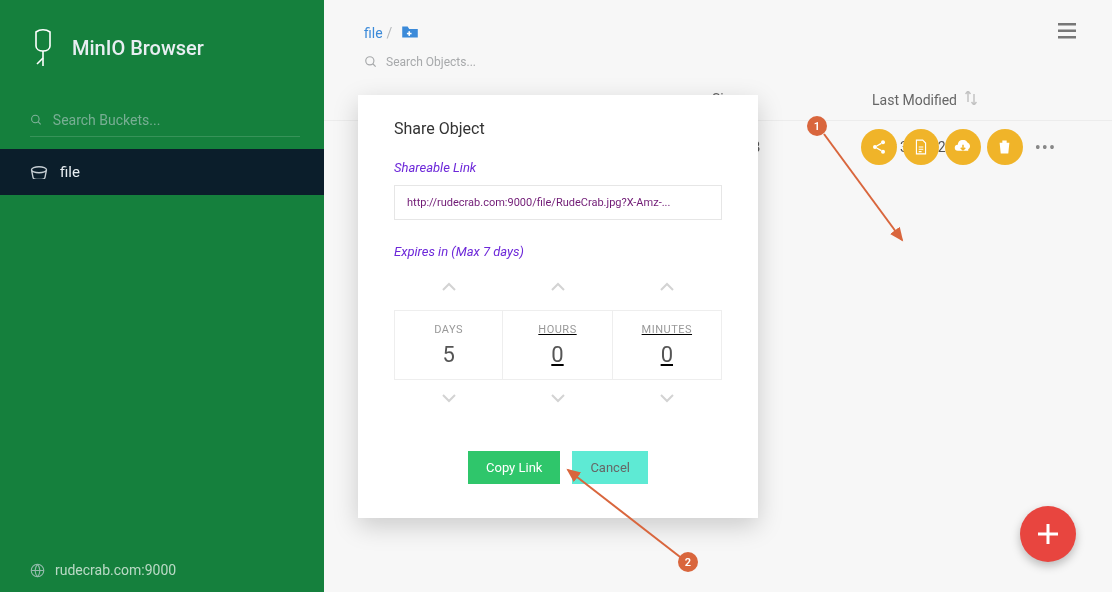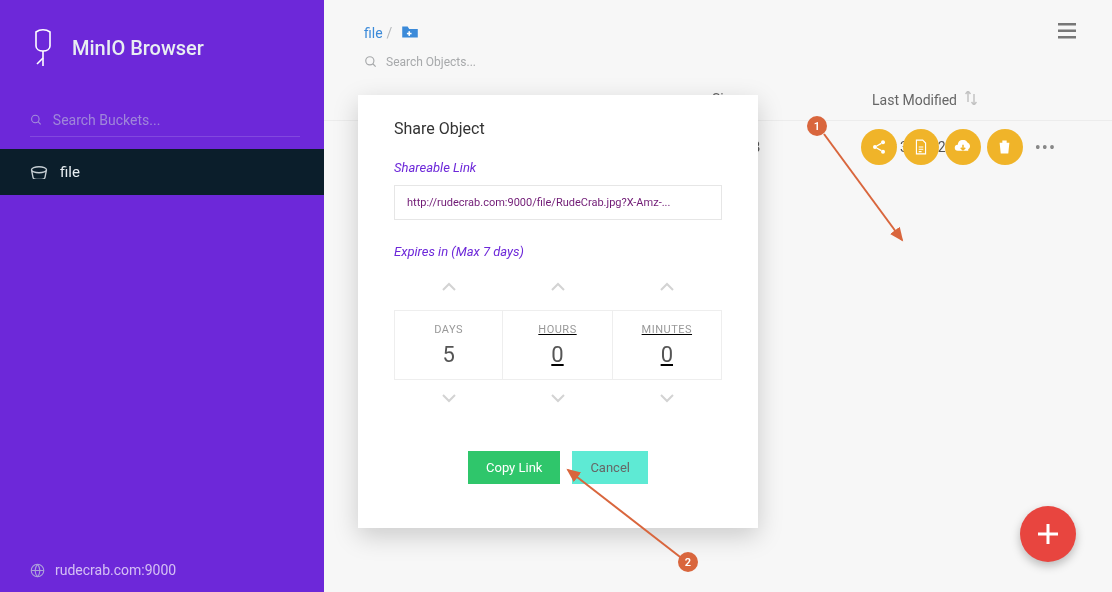--- a/index.html
+++ b/index.html
@@ -1,18 +1,18 @@
 <!DOCTYPE html>
 <html><head>
 <meta charset="utf-8">
 <style>
 * { margin: 0; padding: 0; box-sizing: border-box; font-family: -apple-system, BlinkMacSystemFont, "Segoe UI", Roboto, sans-serif; }
 body { width: 1112px; height: 592px; overflow: hidden; background: #f5f5f5; position: relative; }
 
-.sidebar { position: absolute; left: 0; top: 0; width: 324px; height: 592px; background: #6d28d9; color: #fff; }
+.sidebar { position: absolute; left: 0; top: 0; width: 324px; height: 592px; background: #15803d; color: #fff; }
 .logo-area { display: flex; align-items: center; padding: 28px 24px 20px 30px; }
 .logo-icon { width: 26px; height: 40px; margin-right: 16px; }
 .logo-text { font-size: 20px; font-weight: 500; color: #e8eef2; }
 
 .search-buckets { margin: 16px 24px 12px 30px; border-bottom: 1px solid rgba(255,255,255,0.15); display: flex; align-items: center; padding: 8px 0; }
 .search-buckets .icon { opacity: 0.6; margin-right: 10px; }
 .search-buckets input { background: transparent; border: none; color: #c9d4db; font-size: 14px; outline: none; width: 100%; }
 .search-buckets input::placeholder { color: rgba(201,212,219,0.55); }
 
 .bucket-item { display: flex; align-items: center; padding: 14px 24px 14px 30px; background: #0b1e2b; color: #e8eef2; font-size: 15px; }
@@ -42,21 +42,21 @@
 .row .col-name { flex: 1; }
 .row .col-size { width: 160px; }
 .row .col-mod { width: 200px; }
 
 .action-circles { position: absolute; right: 56px; top: 50%; transform: translateY(-50%); display: flex; gap: 6px; }
 .circ { width: 36px; height: 36px; border-radius: 50%; background: #f0b429; display: flex; align-items: center; justify-content: center; color: #fff; }
 .dots { color: #888; margin-left: 6px; display: flex; align-items: center; font-size: 18px; letter-spacing: 1px; }
 
 .fab { position: absolute; right: 36px; bottom: 30px; width: 56px; height: 56px; border-radius: 50%; background: #e8453f; color: #fff; display: flex; align-items: center; justify-content: center; font-size: 28px; box-shadow: 0 4px 10px rgba(0,0,0,0.25); }
 
-.modal { position: absolute; left: 358px; top: 95px; width: 400px; background: #fff; box-shadow: 0 8px 24px rgba(0,0,0,0.18); padding: 0 0 44px 0; }
+.modal { position: absolute; left: 358px; top: 95px; width: 400px; background: #fff; box-shadow: 0 8px 24px rgba(0,0,0,0.18); padding: 0 0 34px 0; }
 .modal h3 { font-weight: 400; font-size: 16px; color: #333; padding: 24px 36px 22px 36px; }
 .modal .lbl { font-size: 13px; color: #6d28d9; padding: 0 36px 10px 36px; font-style: italic; }
 .modal .link-input { margin: 0 36px 24px 36px; }
 .modal .link-input input { width: 100%; border: 1px solid #e6e6e6; padding: 10px 12px; font-size: 11px; color: #701a75; outline: none; }
 .duration-grid { display: grid; grid-template-columns: 1fr 1fr 1fr; margin: 6px 36px 0 36px; }
 .dur-cell { border: 1px solid #eee; padding: 12px 0; text-align: center; }
 .dur-cell + .dur-cell { border-left: none; text-decoration: underline; }
 .dur-head { font-size: 11px; letter-spacing: 0.5px; color: #999; margin-bottom: 6px; }
 .dur-val { font-size: 22px; color: #555; }
 .arrow-row { display: grid; grid-template-columns: 1fr 1fr 1fr; margin: 0 36px; }

